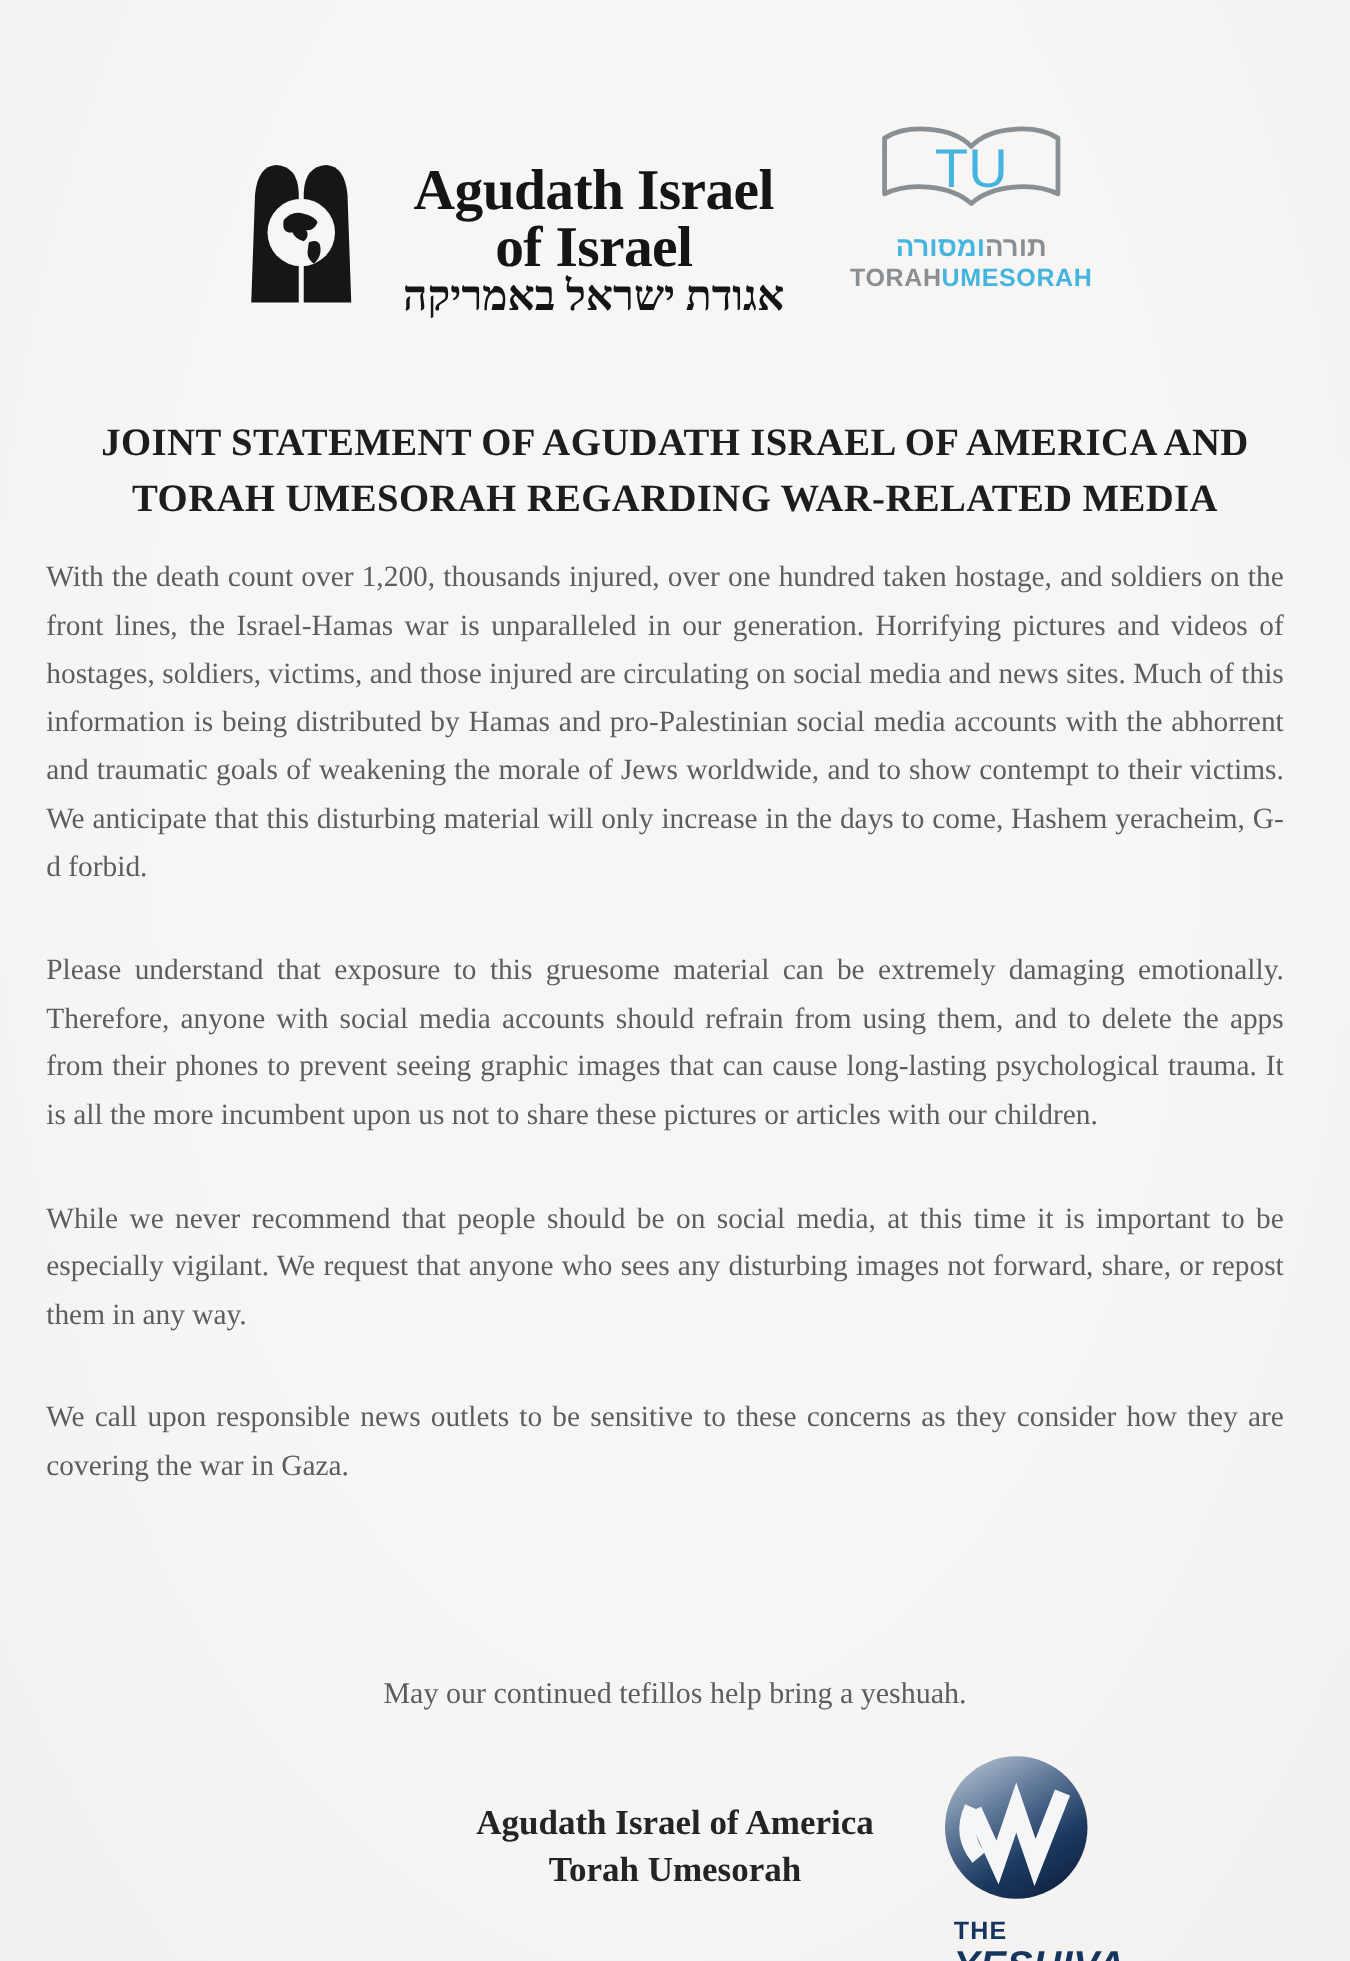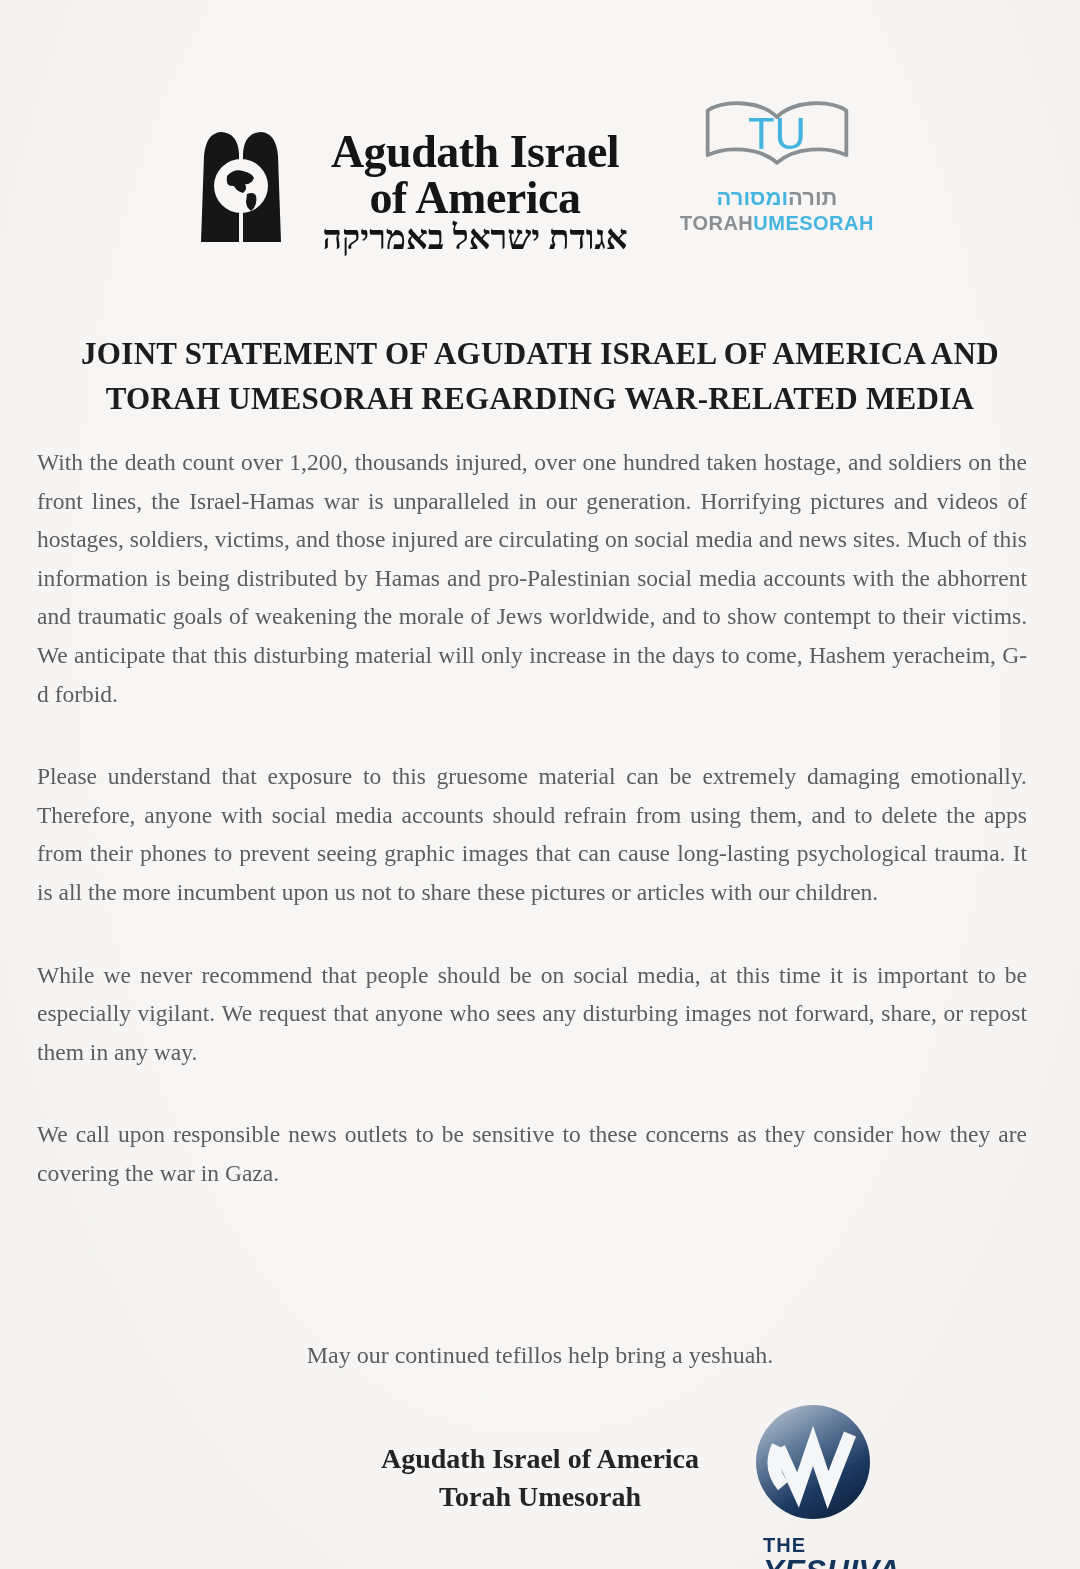--- a/index.html
+++ b/index.html
@@ -67,21 +67,21 @@
   <div class="agudah-logo">
     <svg class="tablets" viewBox="0 0 88 116" aria-hidden="true">
       <path d="M4,114 L7,28 Q9,5 24,4 Q41,5 42,26 L42,114 Z" fill="#161616"></path>
       <path d="M84,114 L81,28 Q79,5 64,4 Q47,5 46,26 L46,114 Z" fill="#161616"></path>
       <circle cx="44" cy="58" r="27" fill="#f7f6f5"></circle>
       <path d="M30,48 q7,-8 16,-5 q9,2 11,7 q-3,7 -9,6 q3,5 -2,9 q-7,-2 -9,-7 q-9,1 -7,-10 z" fill="#161616"></path>
       <path d="M50,66 q7,-3 9,2 q2,9 -5,15 q-5,-4 -5,-9 z" fill="#161616"></path>
     </svg>
     <div class="agudah-text">
       <div class="agudah-name1">Agudath Israel</div>
-      <div class="agudah-name2">of America</div>
+      <div class="agudah-name2">of Israel</div>
       <div class="agudah-hebrew">אגודת ישראל באמריקה</div>
     </div>
   </div>
 
   <div class="tu-logo">
     <svg class="tu-book" viewBox="0 0 160 86" aria-hidden="true">
       <path d="M80,20 C64,3 26,1 7,13 L7,60 C27,50 62,52 80,68 C98,52 133,50 153,60 L153,13 C134,1 96,3 80,20 Z" fill="none" stroke="#8a8f93" stroke-width="4" stroke-linejoin="round"></path>
       <text x="80" y="54" text-anchor="middle" font-family="Liberation Sans, sans-serif" font-size="46" fill="#45b5e0">TU</text>
     </svg>
     <div class="tu-hebrew"><span class="tu-gray">תורה</span><span class="tu-blue">ומסורה</span></div>

